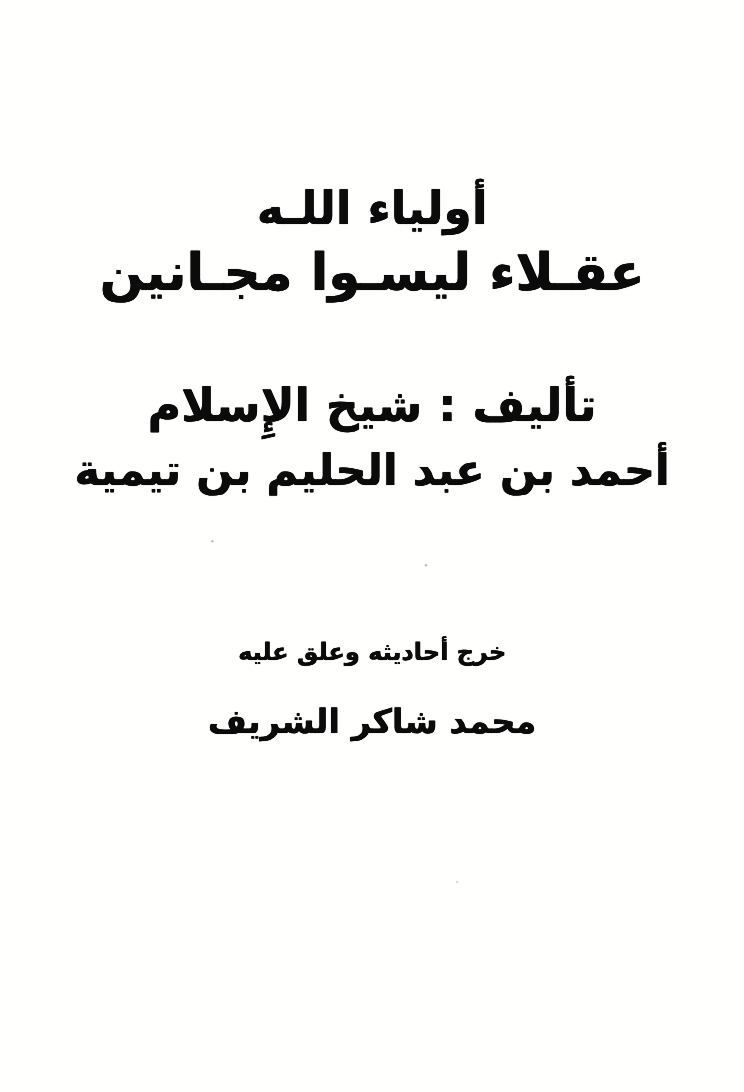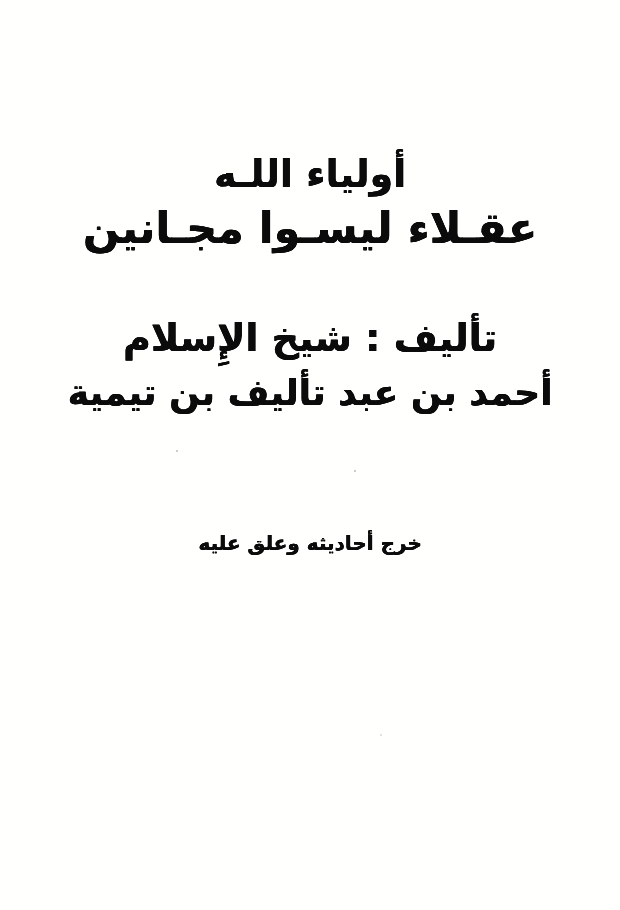--- a/index.html
+++ b/index.html
@@ -72,22 +72,23 @@
 <body>
 
 <div class="page">
 
   <div class="text-line title-1">أولياء اللـه</div>
 
   <div class="text-line byline">تأليف : شيخ الإِسلام</div>
 
   <div class="text-line title-2">عقـلاء ليسـوا مجـانين</div>
 
-  <div class="text-line author">أحمد بن عبد تأليف بن تيمية</div>
+  <div class="text-line author">أحمد بن عبد الحليم بن تيمية</div>
 
   <div class="text-line editor-role">خرج أحاديثه وعلق عليه</div>
 
+  <div class="text-line editor-name">محمد شاكر الشريف</div>
 
   <span class="speckle sp1"></span>
   <span class="speckle sp2"></span>
   <span class="speckle sp3"></span>
 
 </div>
 
 </body></html>

